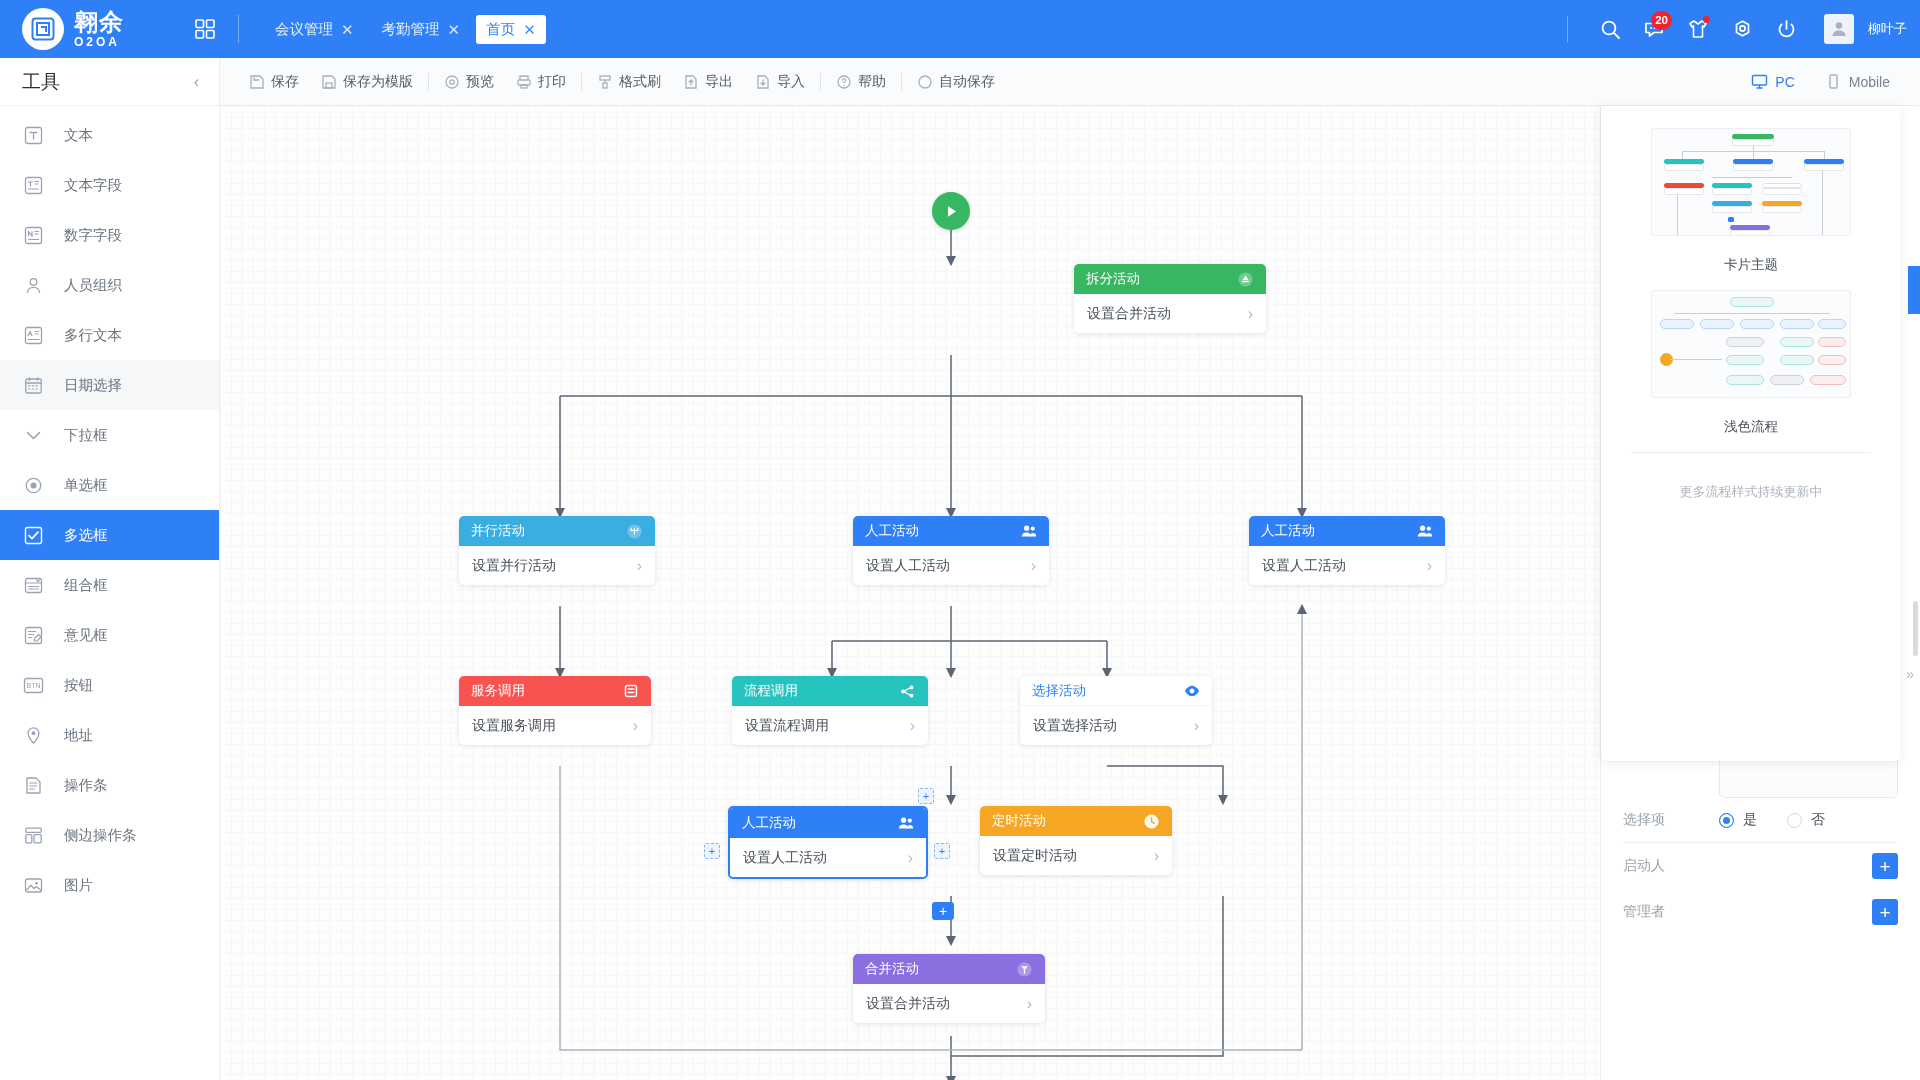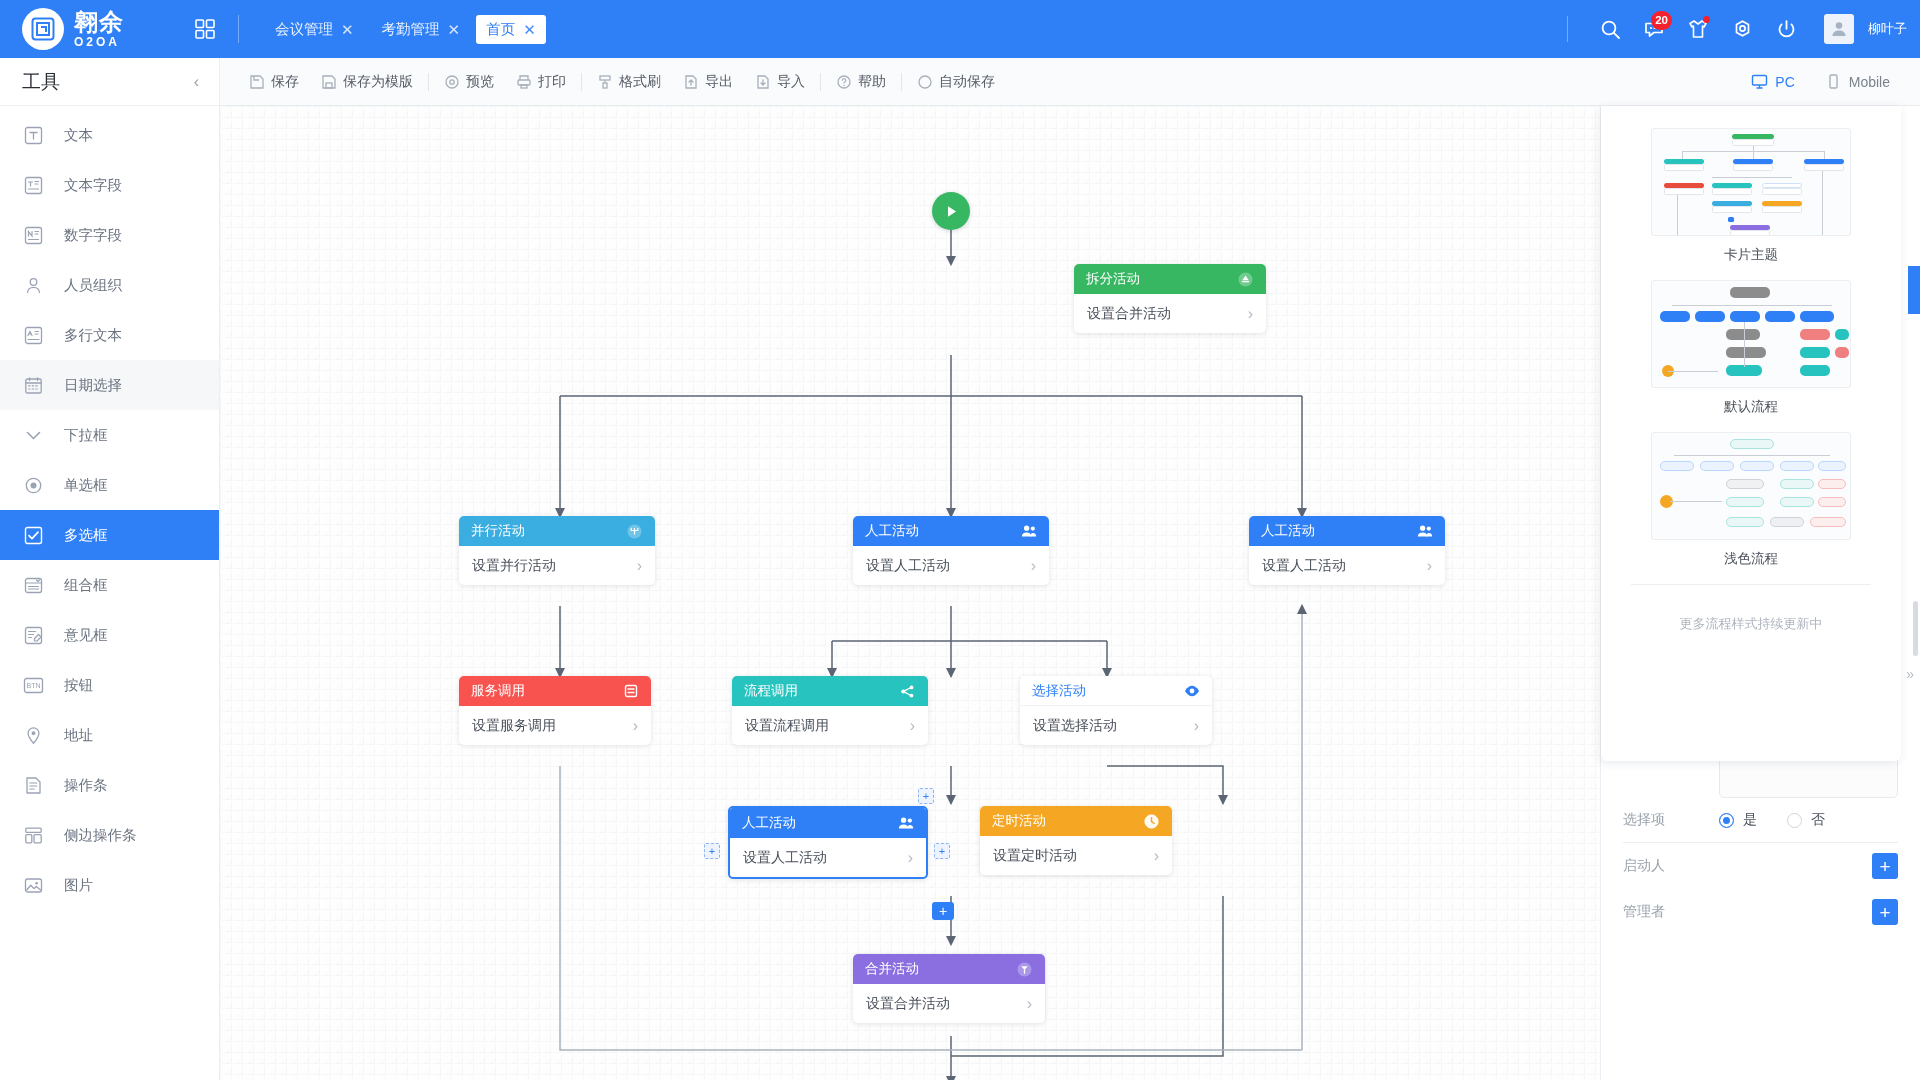--- a/index.html
+++ b/index.html
@@ -170,21 +170,21 @@
   .tpl-panel {
     position: absolute; top: 106px; left: 1601px; width: 300px; height: 655px;
     background: #fff; z-index: 6; box-shadow: -1px 2px 10px rgba(30,45,70,.10);
     border-radius: 0 0 6px 6px; padding: 22px 24px 0;
   }
   .tpl-item { margin-bottom: 16px; }
   .tpl-thumb {
     width: 200px; height: 108px; margin: 0 auto; border: 1px solid #eceef1; border-radius: 3px;
     background: #fbfcfd; position: relative; overflow: hidden;
   }
-  .tpl-cap { text-align:center; font-size: 13.5px; color:#4a515b; margin-top: 10px; }
+  .tpl-cap { text-align:center; font-size: 13.5px; color:#4a515b; margin-top: 20px; }
   .tpl-hr { height:1px; background:#eceef1; margin: 14px 6px 0; }
   .tpl-more { text-align:center; font-size: 13px; color:#aeb5bf; margin-top: 30px; }
 
   .mini { position:absolute; border-radius: 1.5px; }
   .mini-line { position:absolute; background:#c9ced6; }
   .mini-pill { position:absolute; border-radius: 5px; }
 </style>
 </head>
 <body>
 
@@ -822,43 +822,20 @@
         <div class="mini" style="left:110px; top:77px; width:40px; height:7px; background:#fff; border:1px solid #e3e6ea;"></div>
         <div class="mini" style="left:76px; top:88px; width:6px; height:5px; background:#2f80f7;"></div>
         <div class="mini-pill" style="left:78px; top:96px; width:40px; height:5px; background:#8b6fe0;"></div>
         <div class="mini" style="left:78px; top:101px; width:40px; height:6px; background:#fff; border:1px solid #e3e6ea;"></div>
         <div class="mini-line" style="left:25px; top:66px; width:1px; height:40px;"></div>
         <div class="mini-line" style="left:170px; top:42px; width:1px; height:64px;"></div>
       </div>
       <div class="tpl-cap">卡片主题</div>
     </div>
 
-    <div class="tpl-item">
-      <div class="tpl-thumb">
-        <div class="mini-pill" style="left:78px; top:6px; width:40px; height:11px; background:#8c8c8c;"></div>
-        <div class="mini-line" style="left:20px; top:24px; width:160px; height:1px;"></div>
-        <div class="mini-pill" style="left:8px; top:30px; width:30px; height:11px; background:#2f80f7;"></div>
-        <div class="mini-pill" style="left:43px; top:30px; width:30px; height:11px; background:#2f80f7;"></div>
-        <div class="mini-pill" style="left:78px; top:30px; width:30px; height:11px; background:#2f80f7;"></div>
-        <div class="mini-pill" style="left:113px; top:30px; width:30px; height:11px; background:#2f80f7;"></div>
-        <div class="mini-pill" style="left:148px; top:30px; width:34px; height:11px; background:#2f80f7;"></div>
-        <div class="mini-pill" style="left:74px; top:48px; width:34px; height:11px; background:#8c8c8c;"></div>
-        <div class="mini-pill" style="left:148px; top:48px; width:30px; height:11px; background:#f08080;"></div>
-        <div class="mini-pill" style="left:183px; top:48px; width:14px; height:11px; background:#27c3bf;"></div>
-        <div class="mini-pill" style="left:74px; top:66px; width:40px; height:11px; background:#8c8c8c;"></div>
-        <div class="mini-pill" style="left:148px; top:66px; width:30px; height:11px; background:#27c3bf;"></div>
-        <div class="mini-pill" style="left:183px; top:66px; width:14px; height:11px; background:#f08080;"></div>
-        <div class="mini" style="left:10px; top:84px; width:12px; height:12px; border-radius:50%; background:#f5a623;"></div>
-        <div class="mini-pill" style="left:74px; top:84px; width:36px; height:11px; background:#27c3bf;"></div>
-        <div class="mini-pill" style="left:148px; top:84px; width:30px; height:11px; background:#27c3bf;"></div>
-        <div class="mini-line" style="left:16px; top:90px; width:50px; height:1px;"></div>
-        <div class="mini-line" style="left:92px; top:41px; width:1px; height:45px;"></div>
-      </div>
-      <div class="tpl-cap">默认流程</div>
-    </div>
 
     <div class="tpl-item">
       <div class="tpl-thumb">
         <div class="mini-pill" style="left:78px; top:6px; width:44px; height:10px; background:#e9f7f6; border:1px solid #a9e3e0;"></div>
         <div class="mini-line" style="left:22px; top:22px; width:156px; height:1px;"></div>
         <div class="mini-pill" style="left:8px; top:28px; width:34px; height:10px; background:#eaf3ff; border:1px solid #b9d6fb;"></div>
         <div class="mini-pill" style="left:48px; top:28px; width:34px; height:10px; background:#eaf3ff; border:1px solid #b9d6fb;"></div>
         <div class="mini-pill" style="left:88px; top:28px; width:34px; height:10px; background:#eaf3ff; border:1px solid #b9d6fb;"></div>
         <div class="mini-pill" style="left:128px; top:28px; width:34px; height:10px; background:#eaf3ff; border:1px solid #b9d6fb;"></div>
         <div class="mini-pill" style="left:166px; top:28px; width:28px; height:10px; background:#eaf3ff; border:1px solid #b9d6fb;"></div>

